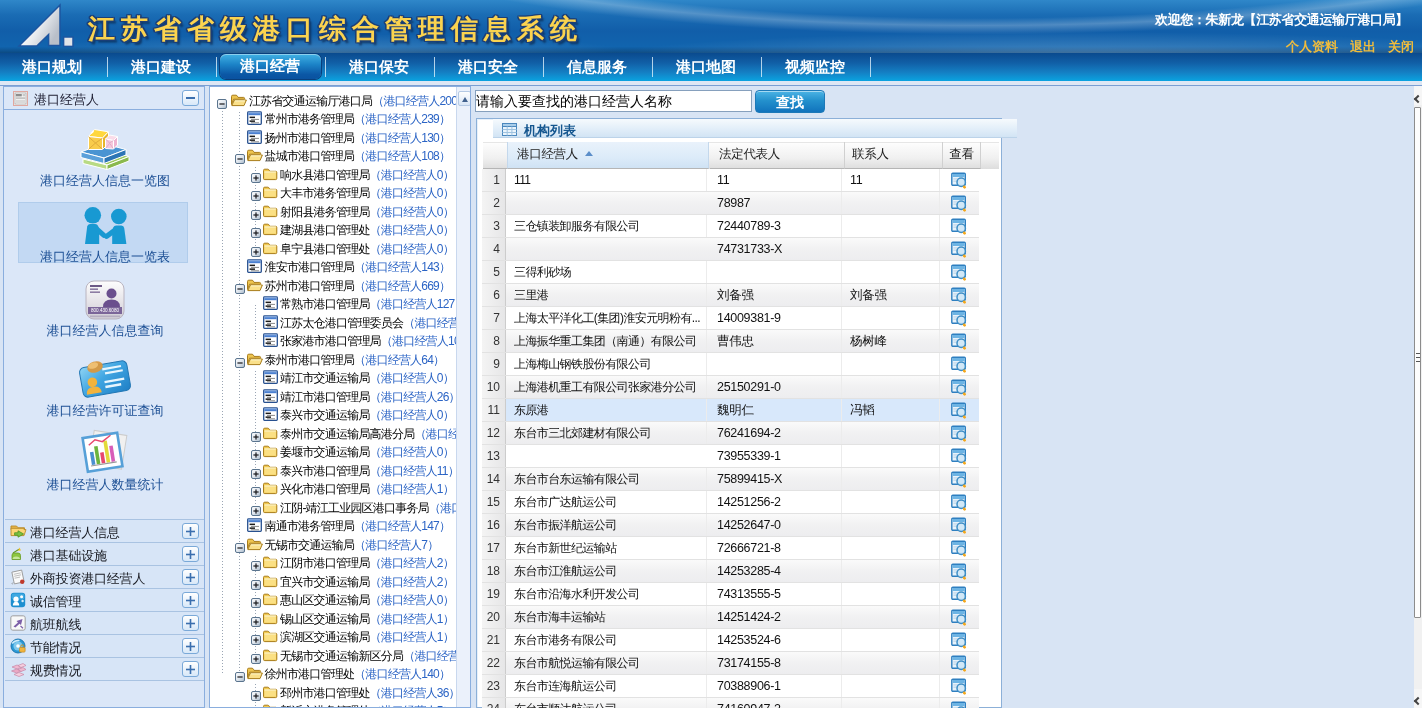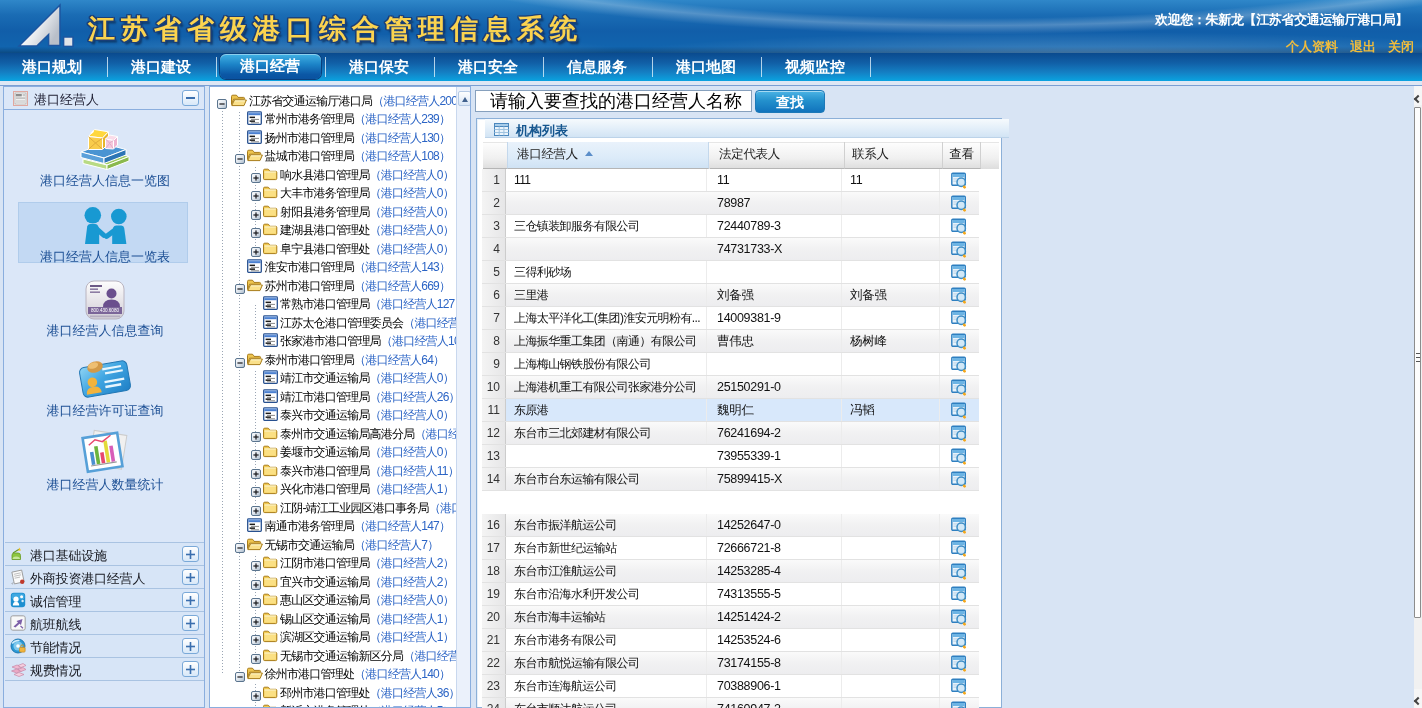--- a/index.html
+++ b/index.html
@@ -56,27 +56,27 @@
 .texp { position:absolute; top:4.5px; }
 .tvline { position:absolute; width:1px; background:repeating-linear-gradient(180deg,#9aa5b4 0 1px,transparent 1px 3px); }
 .tico { position:absolute; top:2.5px; }
 .ttxt { position:absolute; top:2.5px; font-size:12px; letter-spacing:-0.8px; color:#000; white-space:nowrap; }
 .tblue { color:#2b64c5; }
 #treescroll { position:absolute; left:246px; top:0px; width:15px; height:621px; background:#ebf1fb; border-left:1px solid #c9d8ee; }
 #treescroll .up { position:absolute; left:1px; top:4px; width:13px; height:15px; background:linear-gradient(180deg,#fdfefe,#d9e6f6); border:1px solid #b4c9e4; border-radius:2px; }
 #treescroll .up::after { content:""; position:absolute; left:3px; top:5px; border-left:3.5px solid transparent; border-right:3.5px solid transparent; border-bottom:5px solid #41618e; }
 
 
-#srchinput { position:absolute; left:475px; top:90px; width:277px; height:22px; background:#fff; border:1px solid #86a0bd; font-size:18px; color:#000; padding-left:14px; line-height:20px; }
+#srchinput { position:absolute; left:475px; top:90px; width:277px; height:22px; background:#fff; border:1px solid #86a0bd; font-size:14px; color:#000; padding-left:0; line-height:20px; }
 #srchbtn { position:absolute; left:755px; top:90px; width:70px; height:23px; border-radius:4px; border:1px solid #1d79b8;
  background:linear-gradient(180deg,#4cb4e5 0%,#2491cd 45%,#1173bc 100%); color:#fff; font-size:14px; font-weight:bold; text-align:center; line-height:22px;
  box-shadow:inset 0 1px 0 rgba(255,255,255,0.5); }
 
 #listpanel { position:absolute; left:476px; top:118px; width:526px; height:590px; background:#fff; border:1px solid #8cb0d8; box-shadow:inset 1px 1px 0 #e7f0fa; }
-#lphdr { position:absolute; left:8px; top:0; width:524px; height:19px; background:linear-gradient(180deg,#f6fafd 0%,#e2eef9 55%,#d2e4f4 100%); border-bottom:1px solid #bcd3e9; }
+#lphdr { position:absolute; left:16px; top:0; width:524px; height:19px; background:linear-gradient(180deg,#f6fafd 0%,#e2eef9 55%,#d2e4f4 100%); border-bottom:1px solid #bcd3e9; }
 #lphdr .i { position:absolute; left:9px; top:3px; }
 #lphdr .t { position:absolute; left:31px; top:3px; font-size:13px; font-weight:bold; color:#15568f; }
 
 
 #thead { position:absolute; left:6px; top:23px; width:516px; height:27px; background:linear-gradient(180deg,#fefefe 0%,#f0f0f0 60%,#dddddd 100%); box-shadow:inset 0 1px 0 #e6e6e6; }
 .th { position:absolute; top:0; height:27px; font-size:12.5px; color:#222; line-height:25px; letter-spacing:-0.3px; border-bottom:1px solid #b5b5b5; }
 #th0 { left:0; width:24px; }
 #th1 { left:24px; width:202px; background:linear-gradient(180deg,#e9f2fb 0%,#dcebf9 60%,#cfe2f4 100%); border-left:1px solid #c4d8ec; border-right:1px solid #c4d8ec; padding-left:9px; }
 #th2 { left:227px; width:135px; padding-left:9px; border-right:1px solid #d0d0d0; }
 #th3 { left:362px; width:98px; padding-left:7px; border-right:1px solid #d0d0d0; }
@@ -241,20 +241,34 @@
 <rect x="10" y="22" width="3.6" height="13" fill="#4a90d0"></rect>
 <rect x="15" y="17" width="3.6" height="18" fill="#6cb43e"></rect>
 <rect x="20" y="24" width="3.6" height="11" fill="#e8476e"></rect>
 <rect x="25" y="13" width="3.6" height="22" fill="#e2da3a"></rect>
 <rect x="30" y="19" width="3.6" height="16" fill="#d85db8"></rect>
 <path d="M9 35.8 L35 35.8" stroke="#999" stroke-width="1.2"></path>
 <path d="M10 15 L17 10.5 L24 13.5 L33 8.5" fill="none" stroke="#e8476e" stroke-width="1.5"></path>
 </g>
 </svg></div>
     <div class="mlabel" style="top:389px">港口经营人数量统计</div>
+<div class="acc" style="top:432px">
+        <span class="accico"><svg width="17" height="15" viewBox="0 0 17 15">
+            <path d="M1 3 L6.5 3 L8.2 4.8 L14.5 4.8 L14.5 6.6 L1 6.6 Z" fill="#e8b64c" stroke="#b98a28" stroke-width="0.9"></path>
+            <path d="M1 12.6 L1 5.3 L14 5.3 L14 6.6 L16 6.6 L14 12.6 Z" fill="#fcd575" stroke="#b98a28" stroke-width="0.9"></path>
+            <path d="M8 14.2 L13.6 11 L8 7.8 L8 9.8 L4.6 9.8 L4.6 12.2 L8 12.2 Z" fill="#7cc143" stroke="#4d9420" stroke-width="0.8"></path>
+          </svg></span>
+        <span class="acclbl">港口经营人信息</span>
+        <span class="plusbtn">
+          <svg width="9" height="9" viewBox="0 0 9 9">
+            <rect x="0" y="3.7" width="9" height="1.6" fill="#3b6fae"></rect>
+            <rect x="3.7" y="0" width="1.6" height="9" fill="#3b6fae"></rect>
+          </svg>
+        </span>
+      </div>
 <div class="acc" style="top:455px">
         <span class="accico"><svg width="17" height="15" viewBox="0 0 17 15">
             <path d="M2 13.5 L2 9 Q2 7 4.5 7 L8 7 Q10.5 7 10.5 9.5 L10.5 13.5 Z" fill="#8cc63f" stroke="#679a23" stroke-width="0.8"></path>
             <path d="M3 7 L9 3.2" stroke="#679a23" stroke-width="1.1"></path>
             <path d="M9.5 1.5 L11 4.5 L8 4.8 Z" fill="#f2c12e"></path>
             <path d="M2.5 13 L10 13 Q10 10.5 6.2 10.5 Q2.5 10.5 2.5 13 Z" fill="#c7e79a"></path>
           </svg></span>
         <span class="acclbl">港口基础设施</span>
         <span class="plusbtn">
           <svg width="9" height="9" viewBox="0 0 9 9">
@@ -1152,20 +1166,34 @@
       <div class="c3"></div>
       <div class="c4"><svg width="17" height="17" viewBox="0 0 17 17">
           <rect x="0.8" y="1.2" width="13.5" height="12" rx="1" fill="#e8f3fb" stroke="#2e7fc0" stroke-width="1.4"></rect>
           <rect x="1.6" y="2" width="12" height="3" fill="#6db4e4"></rect>
           <rect x="2.4" y="6.4" width="6.4" height="1.1" fill="#b9d3e8"></rect>
           <rect x="2.4" y="8.6" width="4.8" height="1.1" fill="#b9d3e8"></rect>
           <circle cx="10.2" cy="10.2" r="4.2" fill="#cfe7f6" fill-opacity="0.92" stroke="#3e8ec6" stroke-width="1.5"></circle>
           <rect x="13.2" y="13.0" width="3.2" height="2.6" rx="1.2" transform="rotate(45 13.2 13.0)" fill="#f3a71c"></rect>
         </svg></div>
     </div>
+<div class="drow odd" style="top:491px">
+<div class="c0">15</div>
+      <div class="c1">东台市广达航运公司</div>
+      <div class="c2">14251256-2</div>
+      <div class="c3"></div>
+      <div class="c4"><svg width="17" height="17" viewBox="0 0 17 17">
+          <rect x="0.8" y="1.2" width="13.5" height="12" rx="1" fill="#e8f3fb" stroke="#2e7fc0" stroke-width="1.4"></rect>
+          <rect x="1.6" y="2" width="12" height="3" fill="#6db4e4"></rect>
+          <rect x="2.4" y="6.4" width="6.4" height="1.1" fill="#b9d3e8"></rect>
+          <rect x="2.4" y="8.6" width="4.8" height="1.1" fill="#b9d3e8"></rect>
+          <circle cx="10.2" cy="10.2" r="4.2" fill="#cfe7f6" fill-opacity="0.92" stroke="#3e8ec6" stroke-width="1.5"></circle>
+          <rect x="13.2" y="13.0" width="3.2" height="2.6" rx="1.2" transform="rotate(45 13.2 13.0)" fill="#f3a71c"></rect>
+        </svg></div>
+    </div>
 <div class="drow even" style="top:514px">
 <div class="c0">16</div>
       <div class="c1">东台市振洋航运公司</div>
       <div class="c2">14252647-0</div>
       <div class="c3"></div>
       <div class="c4"><svg width="17" height="17" viewBox="0 0 17 17">
           <rect x="0.8" y="1.2" width="13.5" height="12" rx="1" fill="#e8f3fb" stroke="#2e7fc0" stroke-width="1.4"></rect>
           <rect x="1.6" y="2" width="12" height="3" fill="#6db4e4"></rect>
           <rect x="2.4" y="6.4" width="6.4" height="1.1" fill="#b9d3e8"></rect>
           <rect x="2.4" y="8.6" width="4.8" height="1.1" fill="#b9d3e8"></rect>

